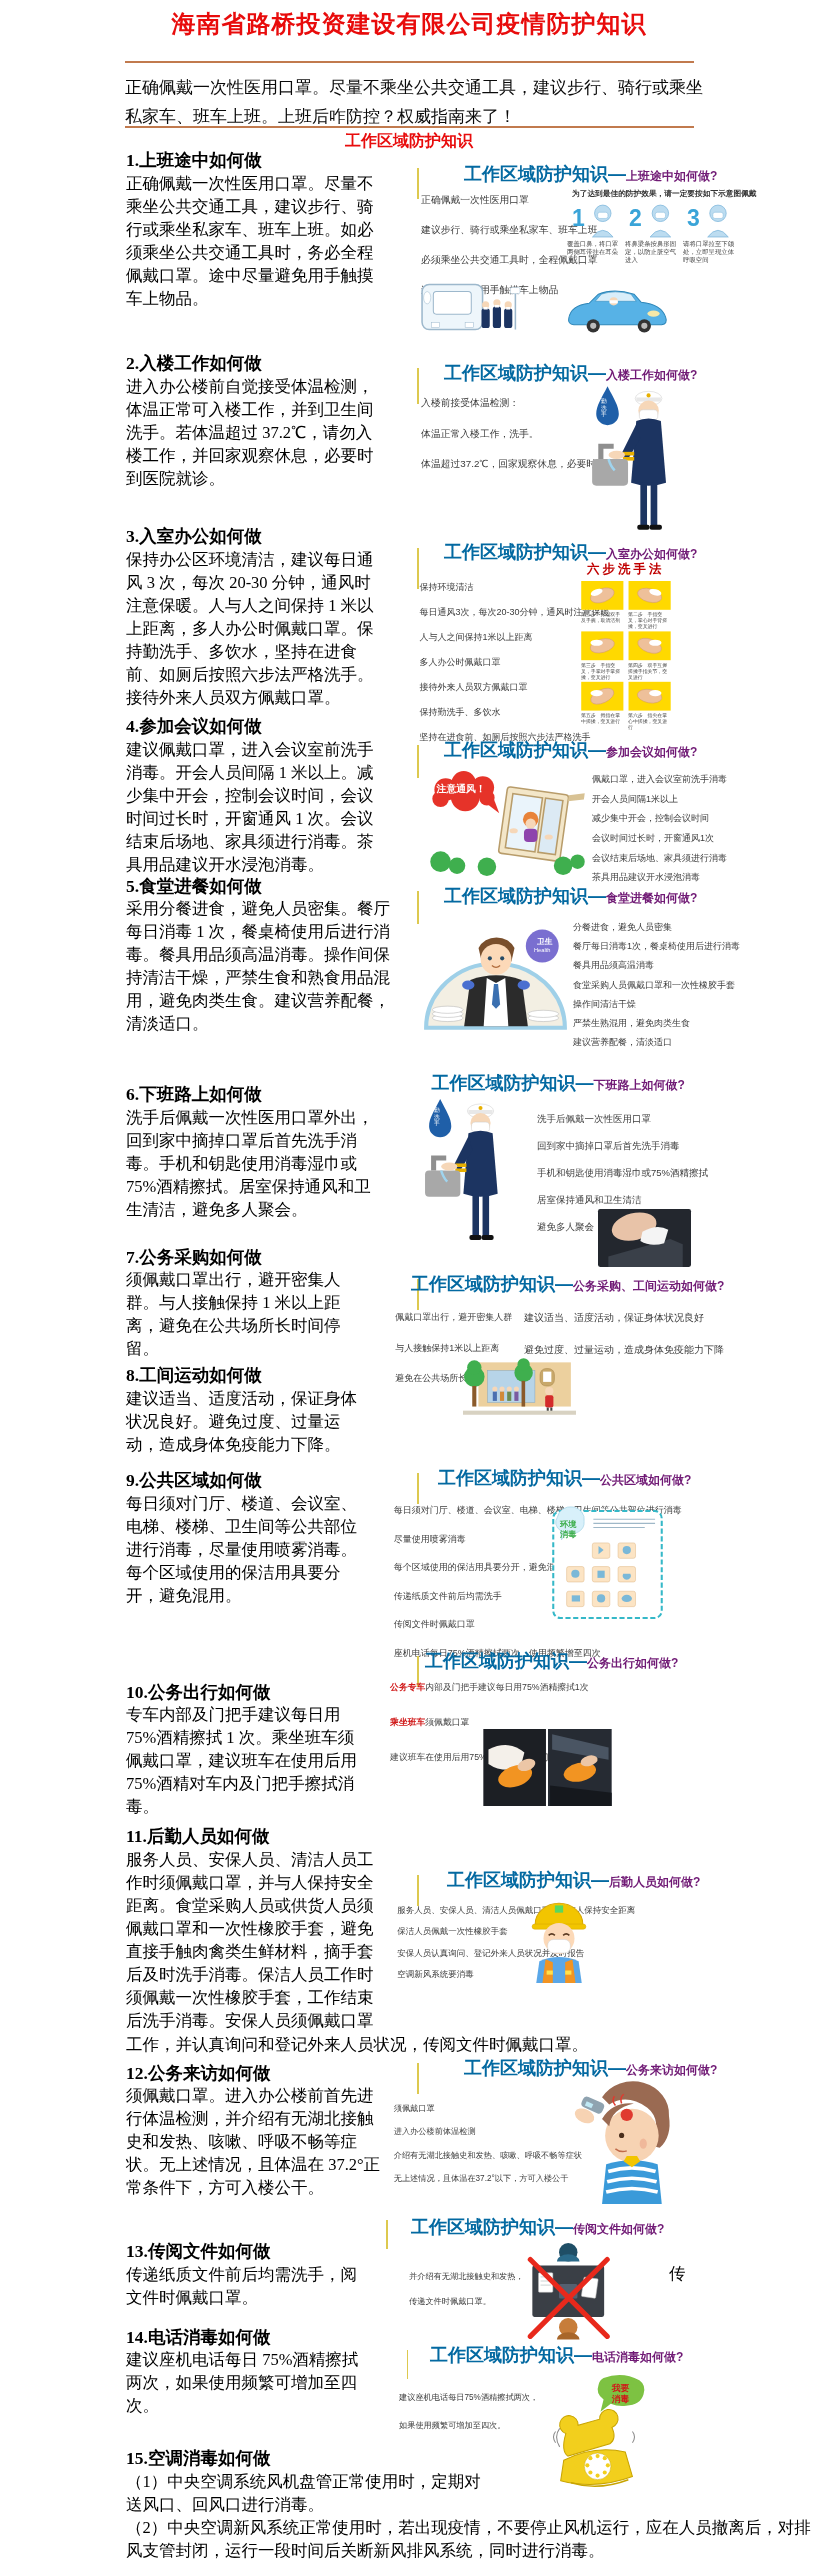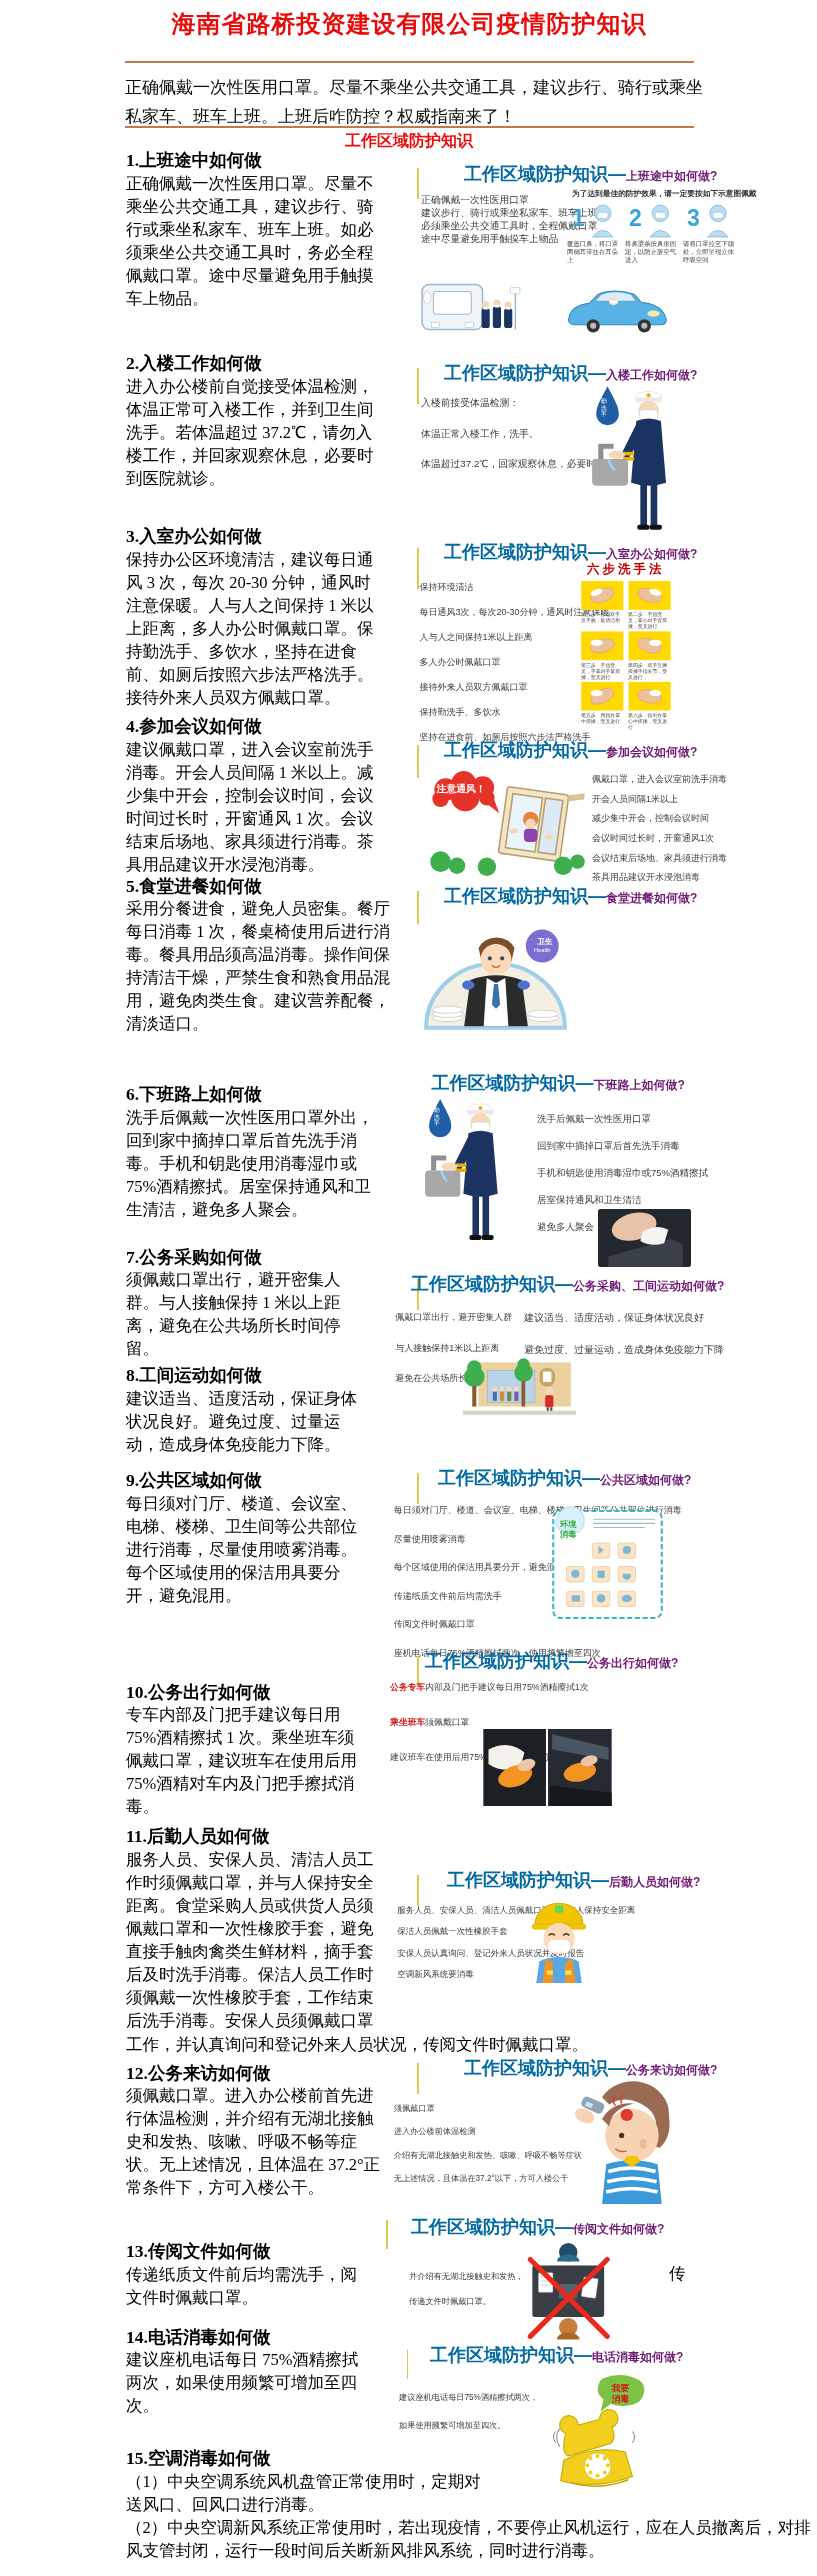--- a/index.html
+++ b/index.html
@@ -82,21 +82,21 @@
   <div class="sec-b" style="left:126px;top:2348px;width:247px">建议座机电话每日 75%酒精擦拭两次，如果使用频繁可增加至四次。</div>
 
   <div class="sec-h" style="left:126px;top:2446px">15.空调消毒如何做</div>
   <div class="sec-b" style="left:126px;top:2470px;width:361px">（1）中央空调系统风机盘管正常使用时，定期对送风口、回风口进行消毒。</div>
   <div class="sec-b" style="left:126px;top:2516px;width:693px">（2）中央空调新风系统正常使用时，若出现疫情，不要停止风机运行，应在人员撤离后，对排风支管封闭，运行一段时间后关断新风排风系统，同时进行消毒。</div>
 
   <div class="card" style="left:417px;top:162px;width:392px;height:173px">
     <div class="accent" style="top:6.2px;height:31px"></div>
     <div class="ct" style="left:47px;top:0"><span class="b">工作区域防护知识—</span><span class="r">上班途中如何做?</span></div>
     <div class="lab" style="left:155px;top:27px;font-size:7.7px;color:#333">为了达到最佳的防护效果，请一定要按如下示意图佩戴</div>
-    <div class="cbl" style="left:4.1px;top:32px;font-size:9.8px">
+    <div class="cbl" style="left:4.1px;top:32px;gap:17px;font-size:9.8px">
       <div>正确佩戴一次性医用口罩</div>
       <div>建议步行、骑行或乘坐私家车、班车上班</div>
       <div>必须乘坐公共交通工具时，全程佩戴口罩</div>
       <div>途中尽量避免用手触摸车上物品</div>
     </div>
 
     <div class="lab" style="left:155px;top:43px;font-size:23px;color:#3aa4d8">1</div>
     <div class="lab" style="left:212px;top:43px;font-size:23px;color:#3aa4d8">2</div>
     <div class="lab" style="left:270px;top:43px;font-size:23px;color:#3aa4d8">3</div>
     <svg width="155" height="36" style="left:170px;top:40px" viewBox="0 0 300 70">
@@ -292,20 +292,29 @@
           <ellipse cx="52" cy="206" rx="30" ry="7"></ellipse>
           <ellipse cx="52" cy="198" rx="30" ry="7"></ellipse>
           <ellipse cx="52" cy="190" rx="30" ry="7"></ellipse>
           <ellipse cx="238" cy="206" rx="30" ry="7"></ellipse>
           <ellipse cx="238" cy="198" rx="30" ry="7"></ellipse>
         </g>
       <circle cx="236" cy="66" r="32" fill="#7a6fd0"></circle>
     </svg>
     <div class="lab" style="left:120px;top:53px;font-size:7.7px;color:#fff">卫生</div>
     <div class="lab" style="left:117px;top:63px;font-size:5.7px;color:#fff;font-weight:normal">Health</div>
+    <div class="cbl" style="left:156px;top:37px;gap:6.2px;font-size:9px">
+      <div>分餐进食，避免人员密集</div>
+      <div>餐厅每日消毒1次，餐桌椅使用后进行消毒</div>
+      <div>餐具用品须高温消毒</div>
+      <div>食堂采购人员佩戴口罩和一次性橡胶手套</div>
+      <div>操作间清洁干燥</div>
+      <div>严禁生熟混用，避免肉类生食</div>
+      <div>建议营养配餐，清淡适口</div>
+    </div>
   </div>
 
   <div class="card" style="left:417px;top:1071px;width:392px;height:198px">
     <div class="ct" style="left:14.4px;top:0"><span class="b">工作区域防护知识—</span><span class="r">下班路上如何做?</span></div>
     <svg width="116" height="152" style="left:2.6px;top:21.6px" viewBox="0 0 230 290">
       <path d="M40,6 C28,30 18,44 18,60 a22,22 0 0 0 44,0 C62,44 52,30 40,6 Z" fill="#1f5fa8"></path>
       <ellipse cx="120" cy="30" rx="26" ry="14" fill="#fff" stroke="#ccc"></ellipse>
         <rect x="96" y="28" width="48" height="8" fill="#e8e8e8"></rect>
         <circle cx="120" cy="24" r="4" fill="#e8b000"></circle>
       <circle cx="120" cy="54" r="20" fill="#f6d7b8"></circle>

